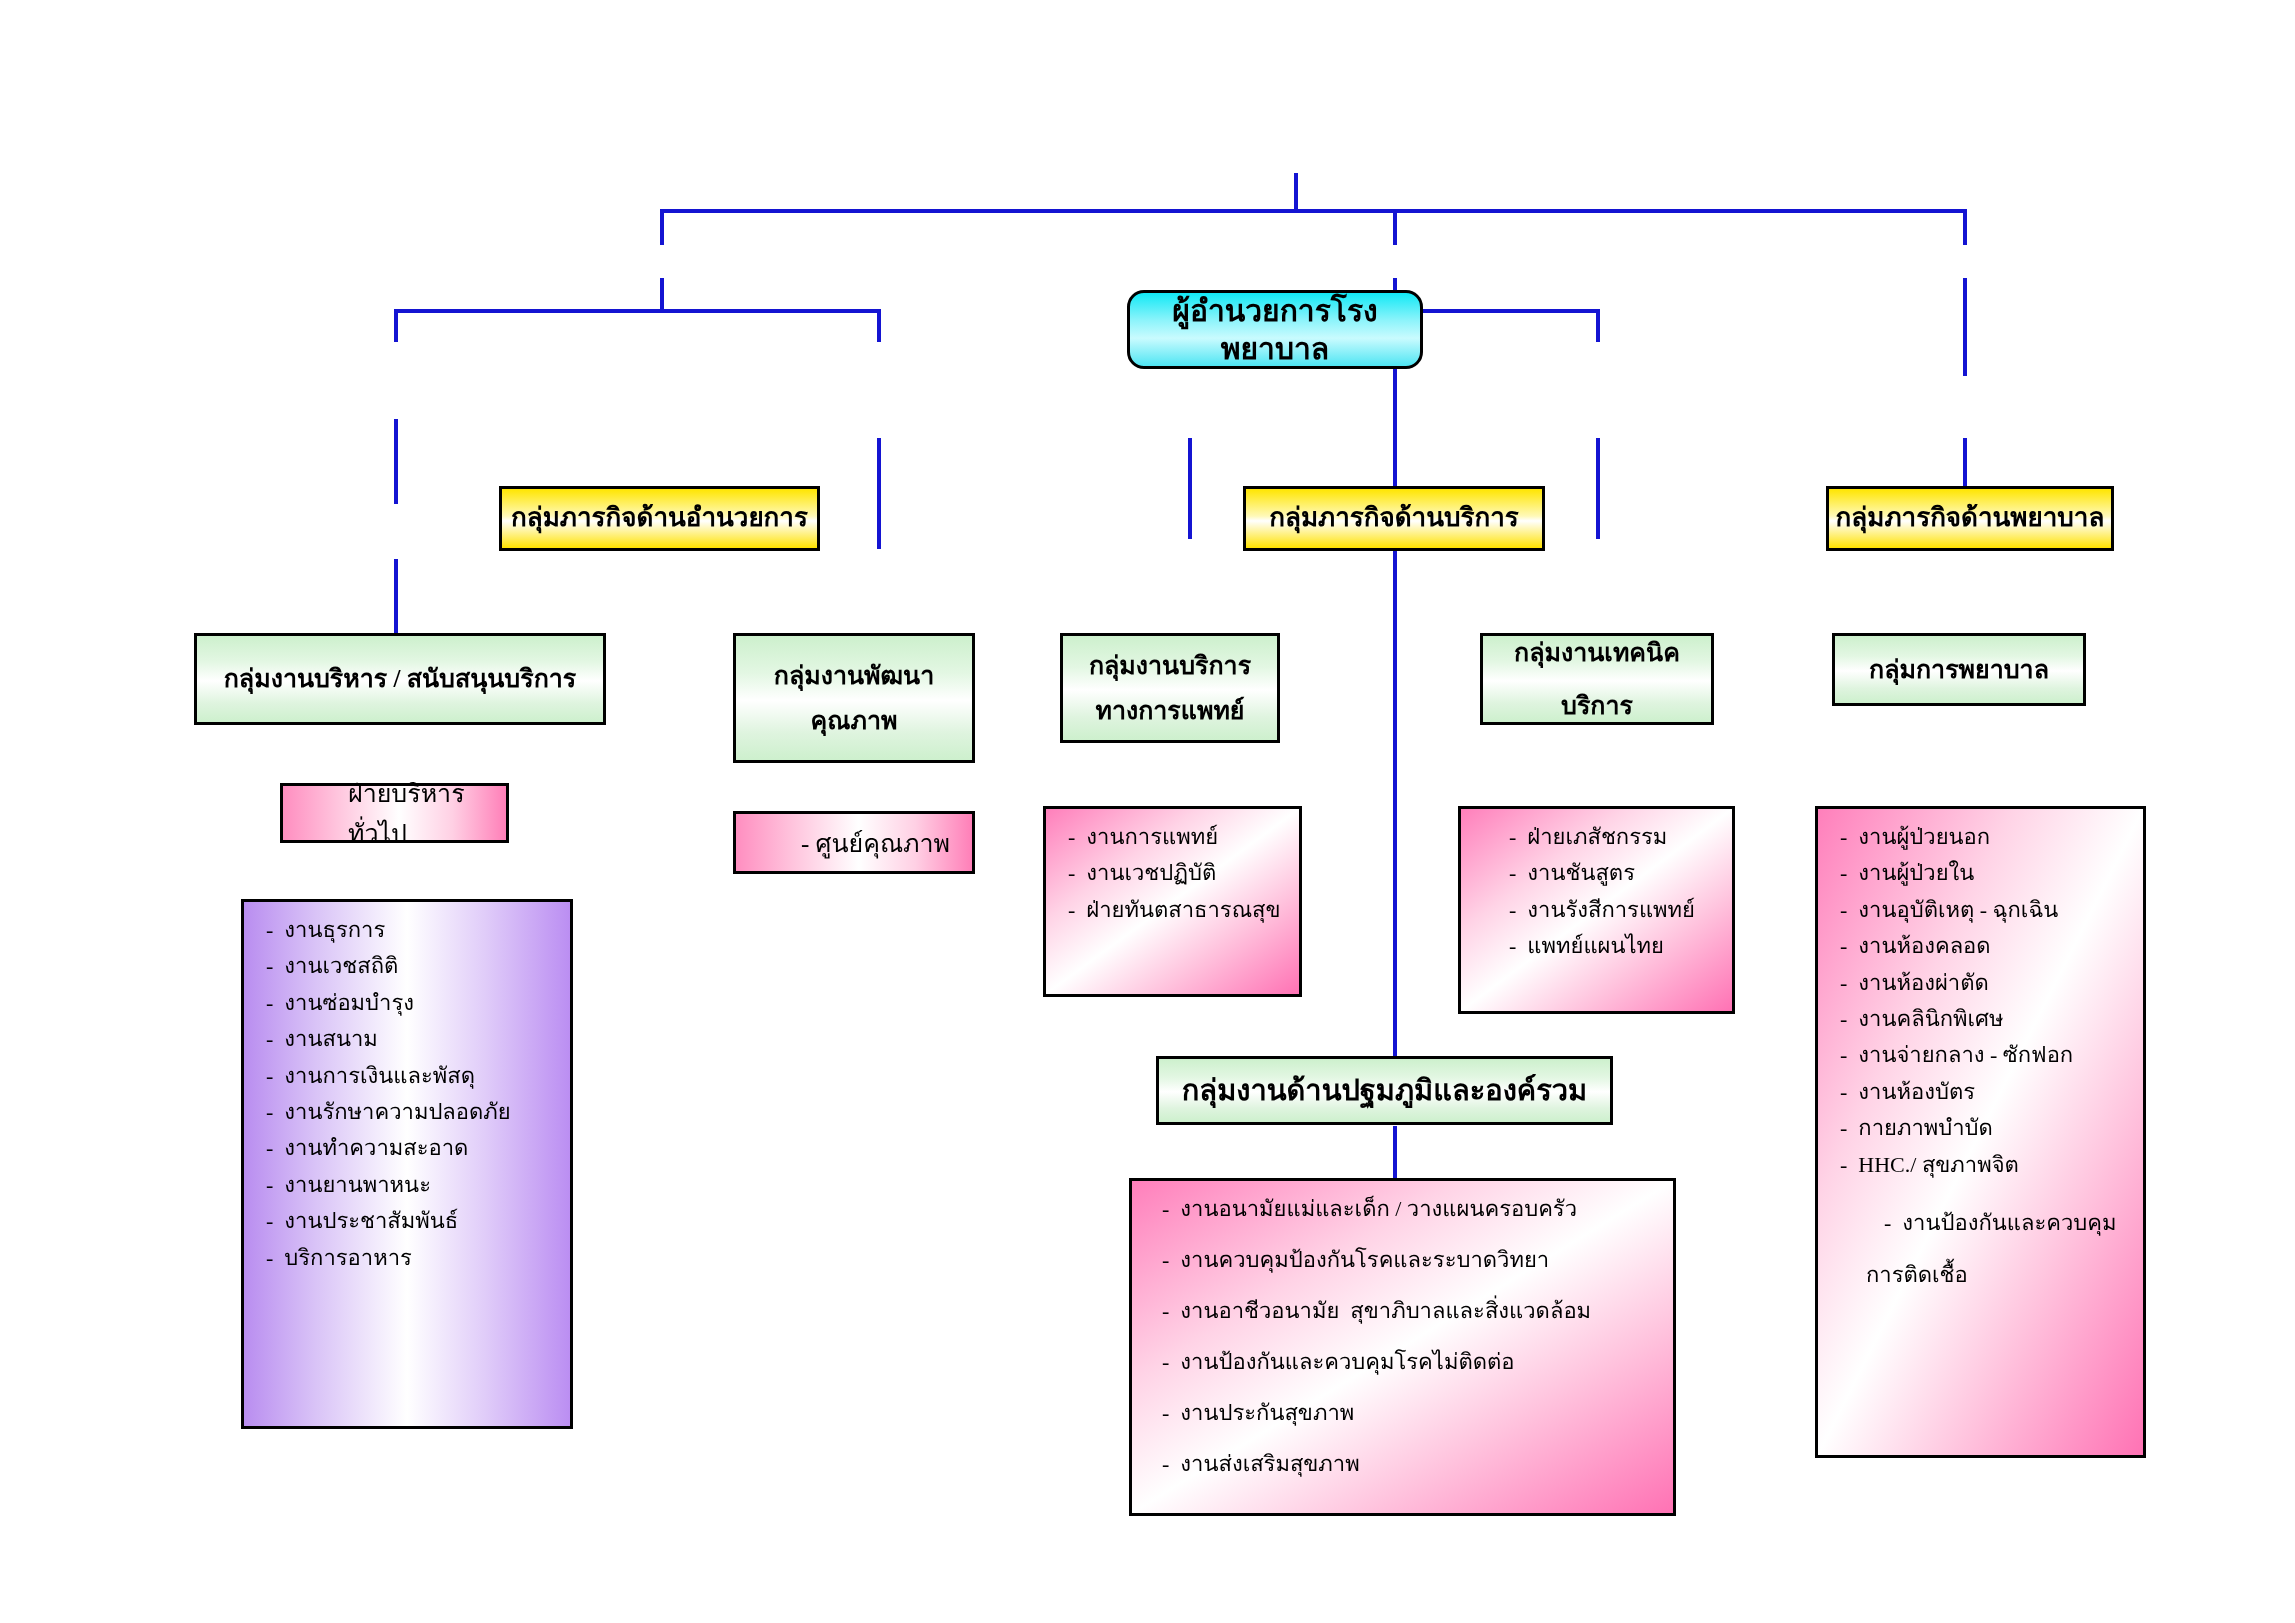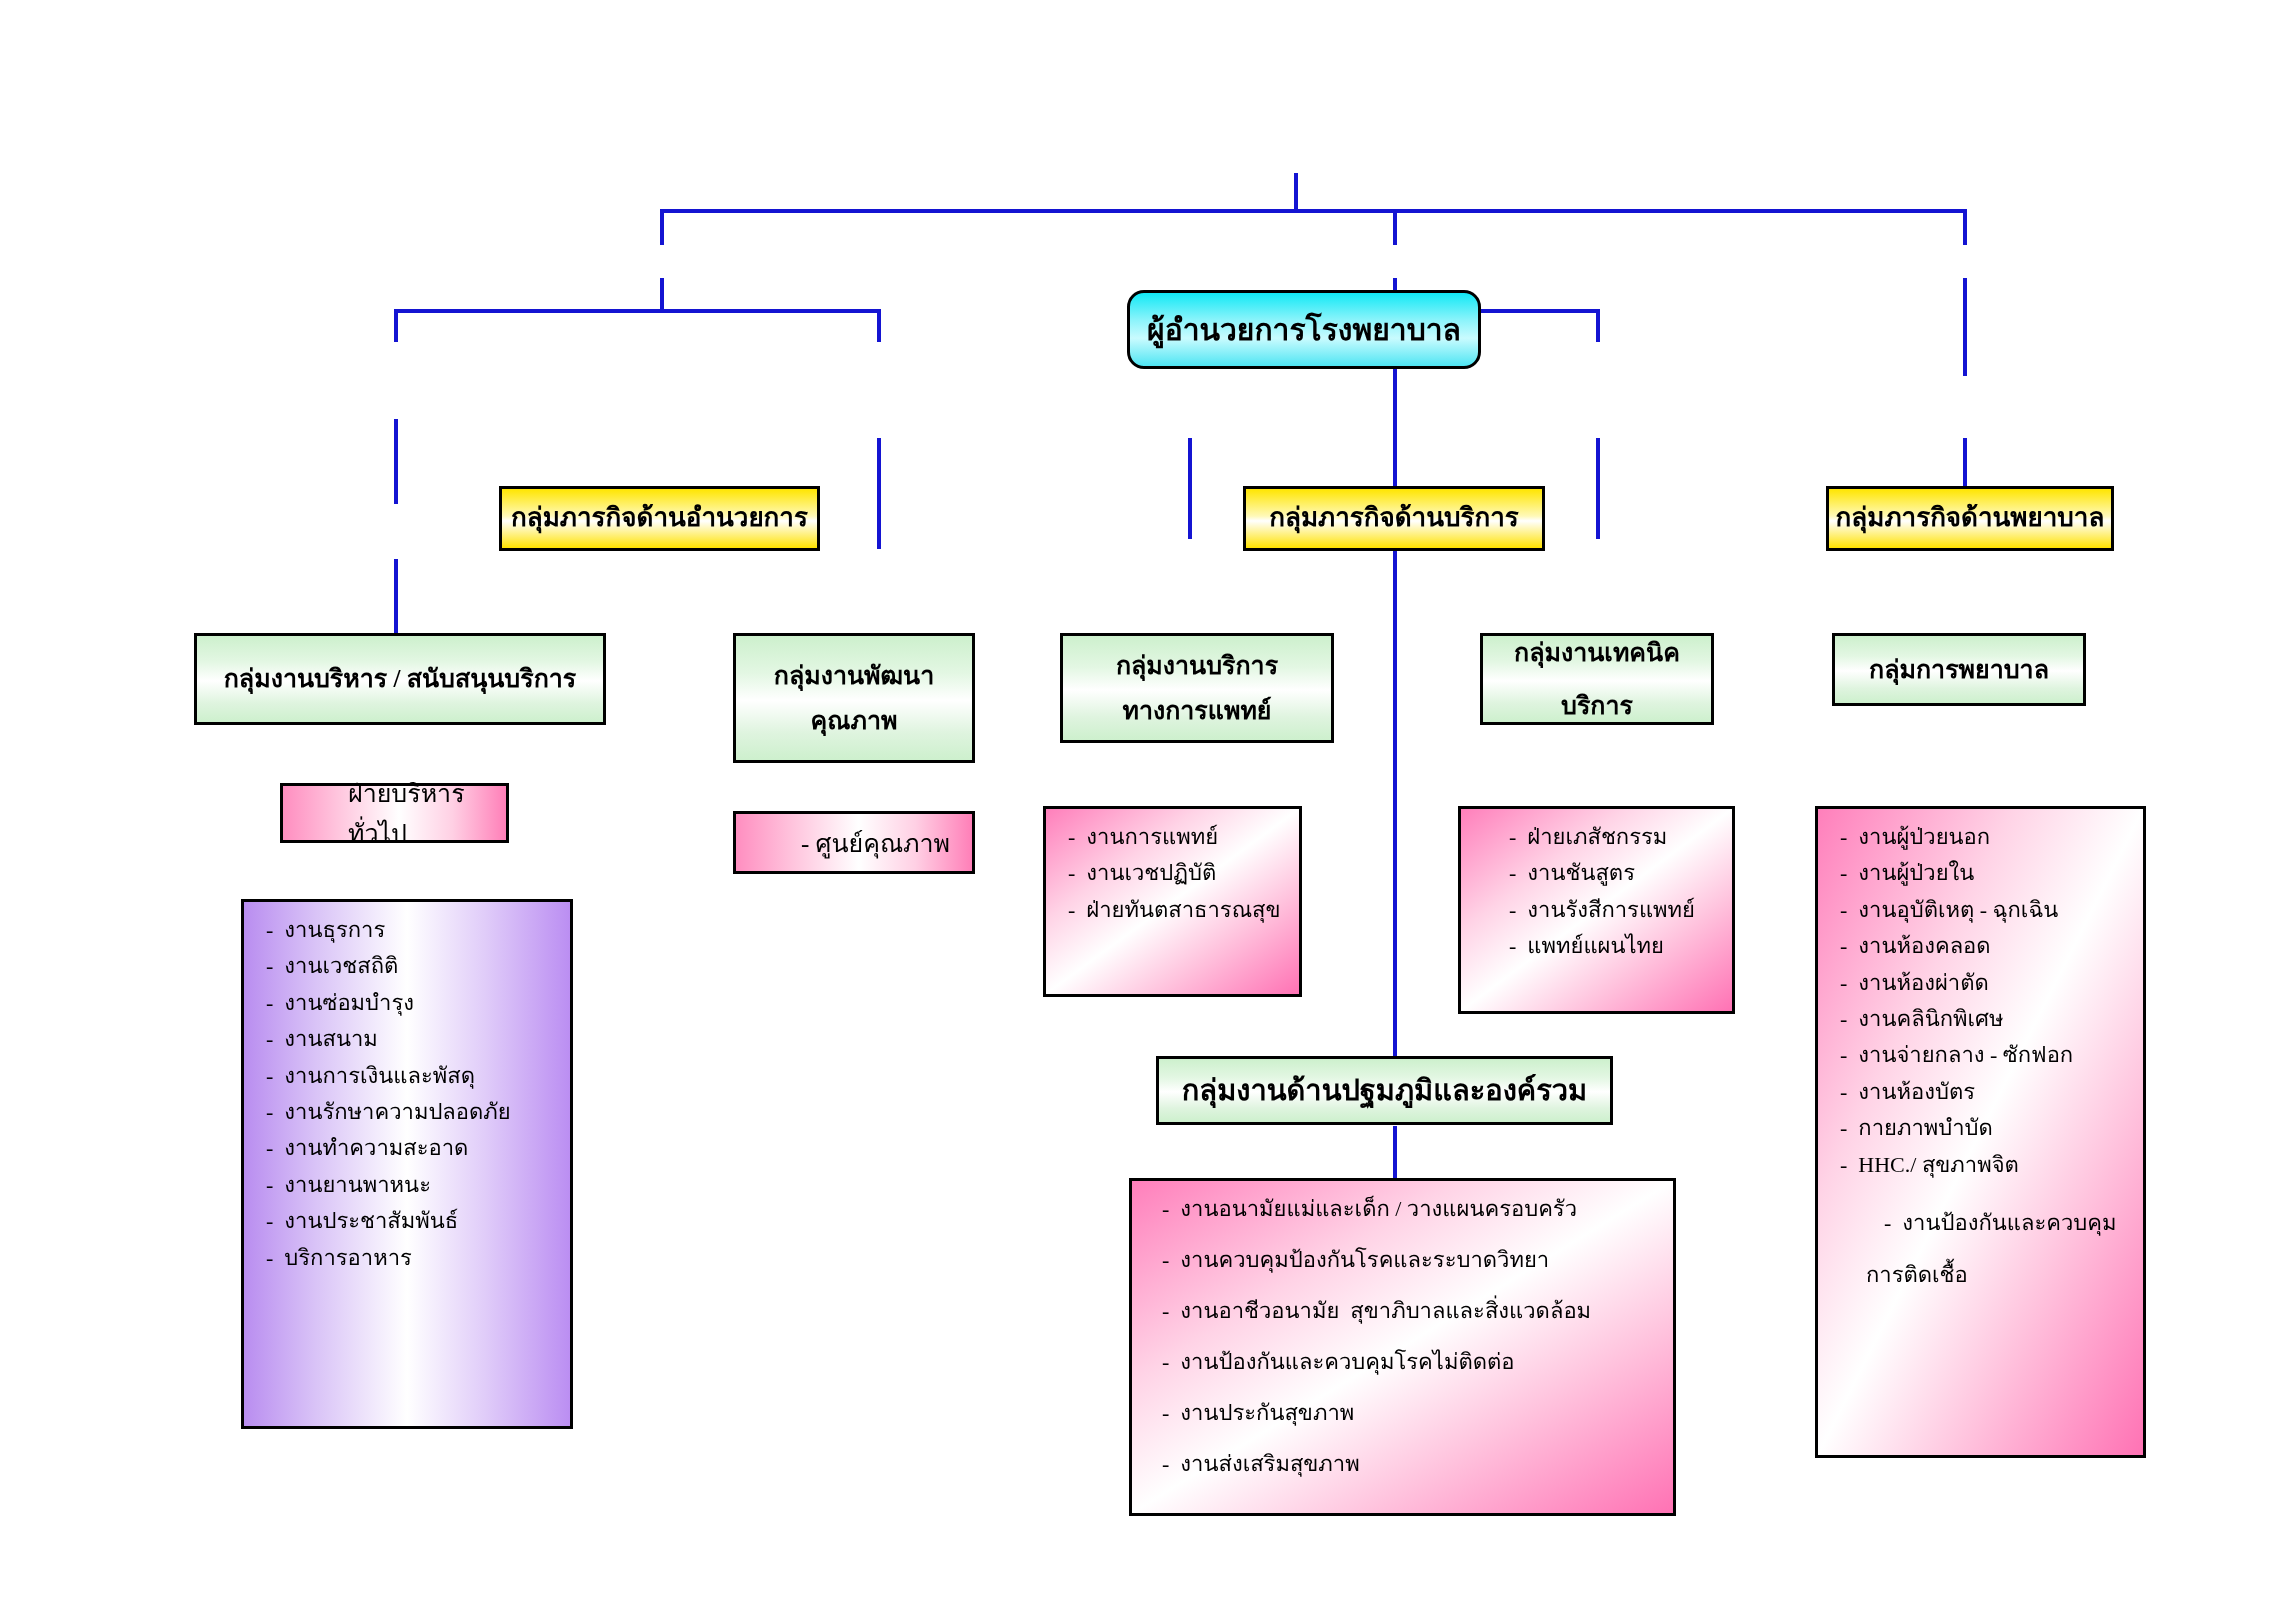--- a/index.html
+++ b/index.html
@@ -133,21 +133,21 @@
   <div class="line vline" style="left:877px; top:438px; height:111px;"></div>
 
   <div class="line vline" style="left:1188px; top:438px; height:101px;"></div>
 
   <div class="line vline" style="left:1596px; top:438px; height:101px;"></div>
 
   <div class="line vline" style="left:1963px; top:438px; height:101px;"></div>
 
   <div class="line vline" style="left:1393px; top:1126px; height:52px;"></div>
 
-  <div class="node root" style="left:1127px; top:290px; width:354px; height:79px;">
+  <div class="node root" style="left:1127px; top:290px; width:296px; height:79px;">
     <div class="title">ผู้อำนวยการโรงพยาบาล</div>
   </div>
 
   <div class="node yellow" style="left:499px; top:486px; width:321px; height:65px;">
     <div class="title">กลุ่มภารกิจด้านอำนวยการ</div>
   </div>
 
   <div class="node yellow" style="left:1243px; top:486px; width:302px; height:65px;">
     <div class="title">กลุ่มภารกิจด้านบริการ</div>
   </div>
@@ -158,21 +158,21 @@
 
   <div class="node green" style="left:194px; top:633px; width:412px; height:92px;">
     <div class="title">กลุ่มงานบริหาร / สนับสนุนบริการ</div>
   </div>
 
   <div class="node green" style="left:733px; top:633px; width:242px; height:130px;">
     <div class="title">กลุ่มงานพัฒนา</div>
     <div class="title" style="margin-top:14.4px;">คุณภาพ</div>
   </div>
 
-  <div class="node green" style="left:1060px; top:633px; width:274px; height:110px;font-family:Liberation Serif, serif;">
+  <div class="node green" style="left:1060px; top:633px; width:220px; height:110px;font-family:Liberation Serif, serif;">
     <div class="title">กลุ่มงานบริการ</div>
     <div class="title" style="margin-top:14.4px;">ทางการแพทย์</div>
   </div>
 
   <div class="node green" style="left:1480px; top:633px; width:234px; height:92px;">
     <div class="title">กลุ่มงานเทคนิค</div>
     <div class="title" style="margin-top:22px;">บริการ</div>
   </div>
 
   <div class="node green" style="left:1832px; top:633px; width:254px; height:73px;">

